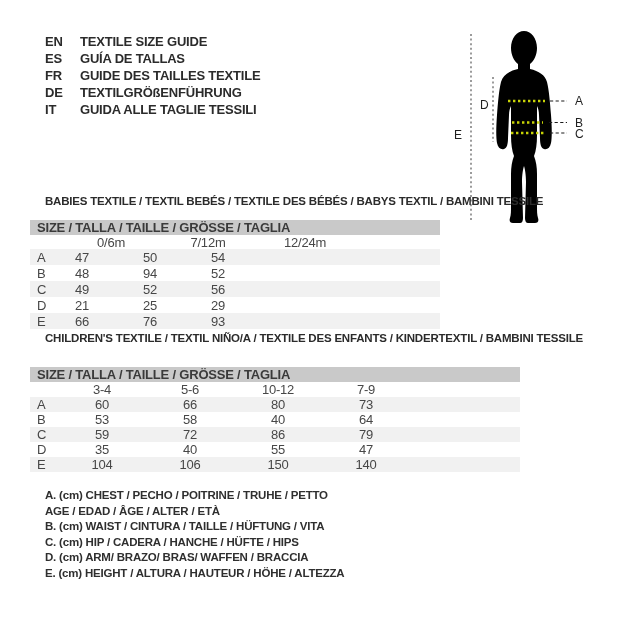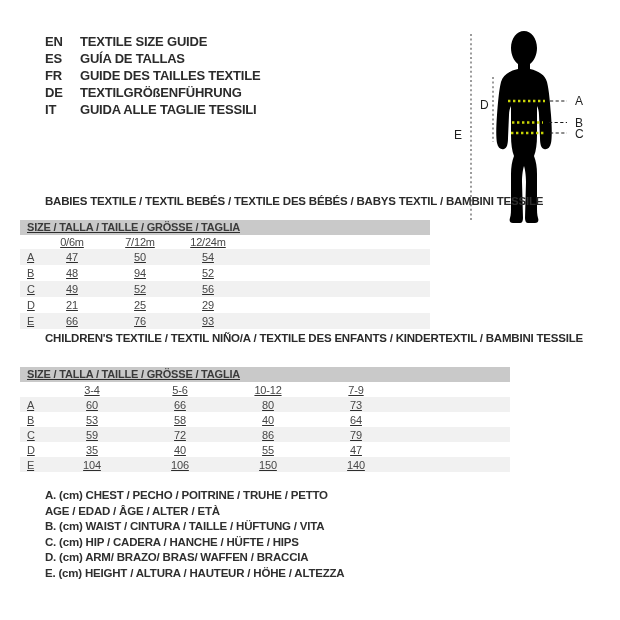--- a/index.html
+++ b/index.html
@@ -9,32 +9,32 @@
   }
   
   .lang-list{position:absolute;left:45px;top:33px;}
   .lang-row{display:flex;height:17px;line-height:17px;font-size:13px;font-weight:700;letter-spacing:-0.2px;color:#2b2b2b;}
   .lang-code{width:35px;flex:0 0 35px;}
   
   .section-title{position:absolute;left:45px;font-size:11.5px;font-weight:700;letter-spacing:-0.2px;color:#2b2b2b;white-space:nowrap;}
   .title-babies{top:195px;}
   .title-children{top:332px;}
   
-  .size-table{position:absolute;left:20px;font-size:11px;letter-spacing:-0.2px;text-decoration:underline;}
+  .size-table{position:absolute;left:30px;font-size:13px;letter-spacing:-0.2px;}
   .tbl-babies{top:220px;width:410px;}
   .tbl-children{top:367px;width:490px;}
   .size-bar{height:15px;line-height:15px;background:#c9c9c9;color:#3a3a3a;font-weight:700;padding-left:7px;box-sizing:border-box;}
   .t-row{display:grid;align-items:center;color:#474747;}
   .cols3{grid-template-columns:18px 68px 68px 68px;}
   .cols4{grid-template-columns:18px 68px 68px 68px 68px;gap:20px;}
   .head-row-b{height:14px;}
   .head-row-c{height:15px;}
   .tbl-babies .t-row{height:16px;}
   .tbl-children .t-row{height:15px;}
-  .tbl-babies .head-row-b{height:14px;}
+  .tbl-babies .head-row-b{height:14px;gap:29px;}
   .tbl-children .head-row-c{height:15px;}
   .t-row.alt{background:#f1f1f1;}
   .cell-label{padding-left:7px;}
   .cell-val{text-align:center;}
   
   .legend{position:absolute;left:45px;top:488px;font-size:11.5px;font-weight:700;letter-spacing:-0.2px;color:#2f2f2f;}
   .legend div{height:15.5px;line-height:15.5px;white-space:nowrap;}
   
   .figure-wrap{position:absolute;left:440px;top:20px;width:160px;height:210px;}
   .figure-wrap svg{display:block;}

